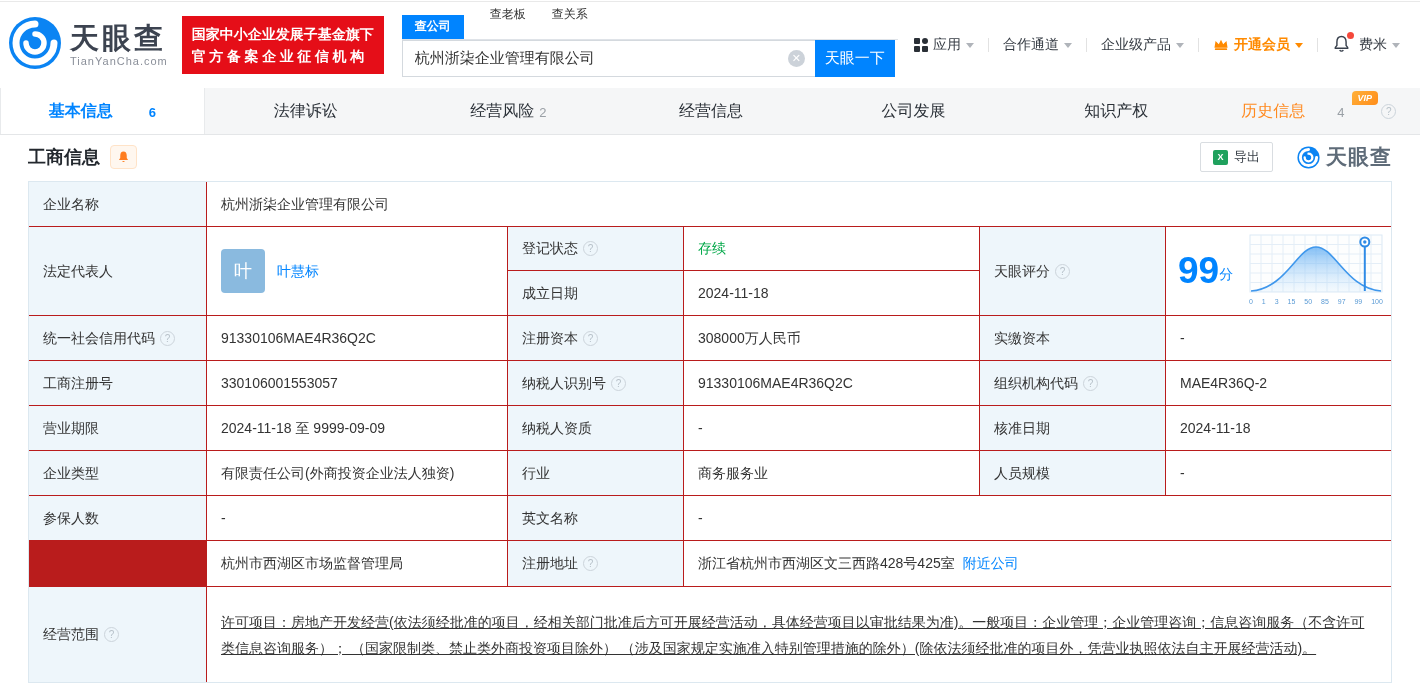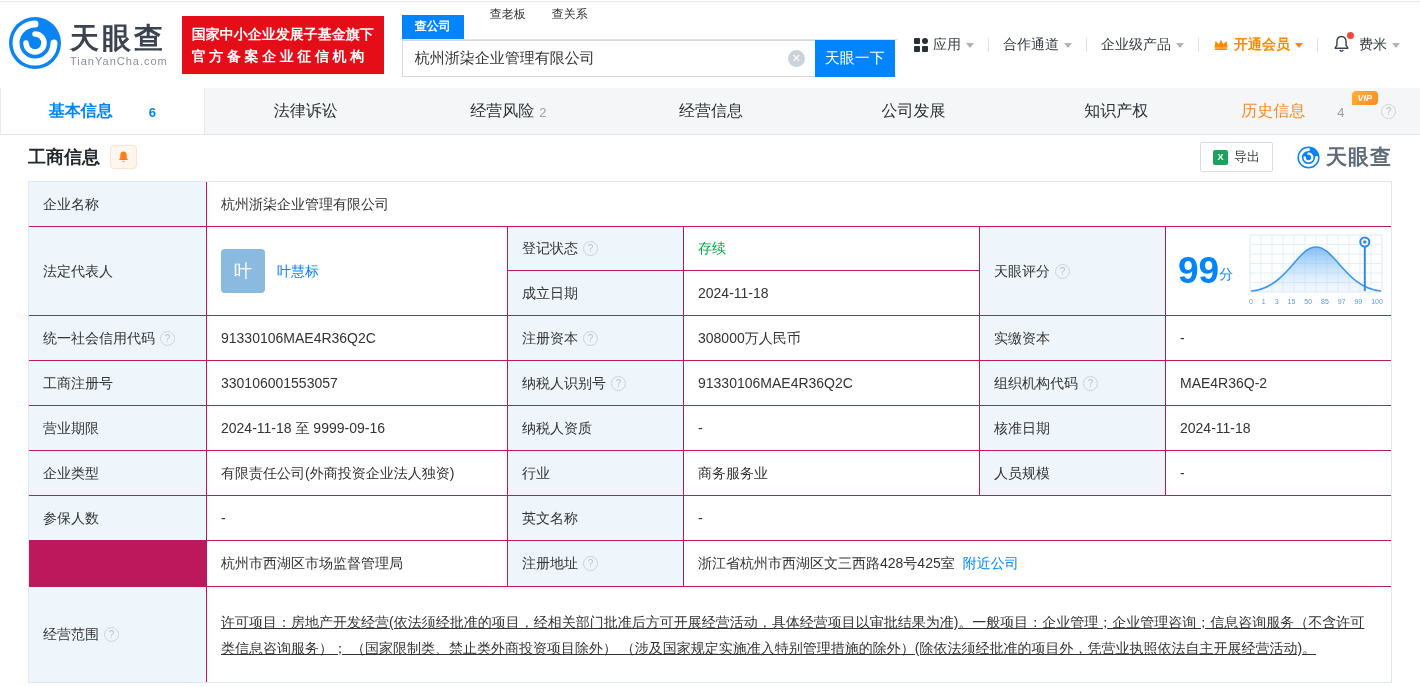--- a/index.html
+++ b/index.html
@@ -51,21 +51,21 @@
   
   .section-row { display: flex; align-items: center; height: 44px; padding: 0 28px; }
   .section-title { font-size: 18px; font-weight: bold; color: #23282e; text-align: center; }
   .monitor-bell { width: 27px; height: 24px; margin-left: 10px; background: #fff7ef; border: 1px solid #ffe3c8; border-radius: 4px; display: flex; align-items: center; justify-content: center; cursor: pointer; }
   .export-btn { margin-left: auto; height: 30px; border: 1px solid #d9dde1; border-radius: 2px; background: #fff; display: flex; align-items: center; padding: 0 12px; gap: 6px; font-size: 13px; color: #394048; cursor: pointer; font-family: inherit; }
   .excel-icon { width: 15px; height: 15px; background: #1fa15d; border-radius: 2px; color: #fff; font-size: 9px; font-weight: bold; display: flex; align-items: center; justify-content: center; }
   .watermark { display: flex; align-items: center; gap: 6px; margin-left: 24px; }
   .watermark-text { font-size: 21px; font-weight: bold; color: #5e6b78; letter-spacing: 1px; }
 
   
-  .biz-table { margin: 2px 28px 0; display: grid; grid-template-columns: 177px 300px 175px 295px 185px 1fr; grid-template-rows: 44px 43px 44px 44px 44px 44px 44px 44px 45px 95px; gap: 1px; background: #be185d; border: 1px solid #dce8f0; }
+  .biz-table { margin: 2px 28px 0; display: grid; grid-template-columns: 177px 300px 175px 295px 185px 1fr; grid-template-rows: 44px 43px 44px 44px 44px 44px 44px 44px 45px 95px; gap: 1px; background: #b91c1c; border: 1px solid #dce8f0; }
   .cell { background: #fff; display: flex; align-items: center; padding: 0 14px; font-size: 14px; color: #333; line-height: 1.5; }
   .cell.lbl { background: #eef6fb; }
   .green { color: #00a848; }
   .link { color: #0084ff; cursor: pointer; text-decoration: none; }
   .avatar { width: 44px; height: 44px; border-radius: 4px; background: #8abadf; color: #fff; font-size: 18px; display: flex; align-items: center; justify-content: center; margin-right: 12px; flex: none; cursor: pointer; }
   .scope-cell { padding: 8px 14px; line-height: 26px; text-decoration: underline; }
   .score-cell { gap: 12px; padding: 0 8px 0 12px; }
   .score-num-wrap { display: flex; align-items: flex-end; color: #0084ff; }
   .score-num { font-size: 37px; font-weight: bold; line-height: 36px; }
   .score-unit { font-size: 14px; margin-bottom: 4px; }
@@ -334,21 +334,21 @@
       <span class="help">?</span>
     </div>
   <div class="cell" style="grid-column:6;grid-row:5">
       <span>MAE4R36Q-2</span>
     </div>
 
   <div class="cell lbl" style="grid-column:1;grid-row:6">
       <span>营业期限</span>
     </div>
   <div class="cell" style="grid-column:2;grid-row:6">
-      <span>2024-11-18 至 9999-09-16</span>
+      <span>2024-11-18 至 9999-09-09</span>
     </div>
   <div class="cell lbl" style="grid-column:3;grid-row:6">
       <span>纳税人资质</span>
     </div>
   <div class="cell" style="grid-column:4;grid-row:6">
       <span>-</span>
     </div>
   <div class="cell lbl" style="grid-column:5;grid-row:6">
       <span>核准日期</span>
     </div>

